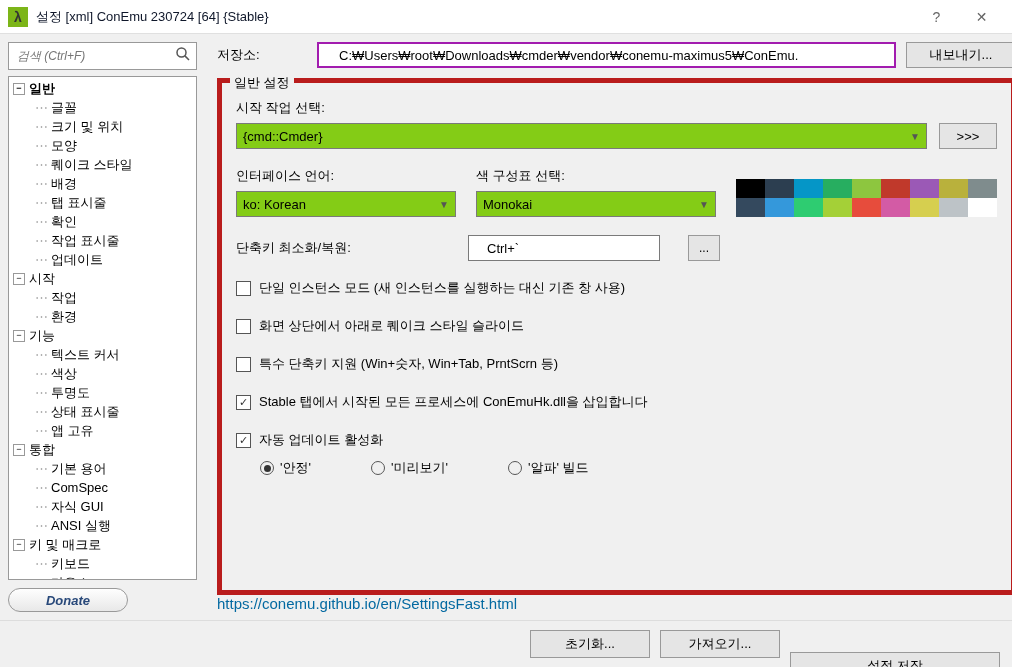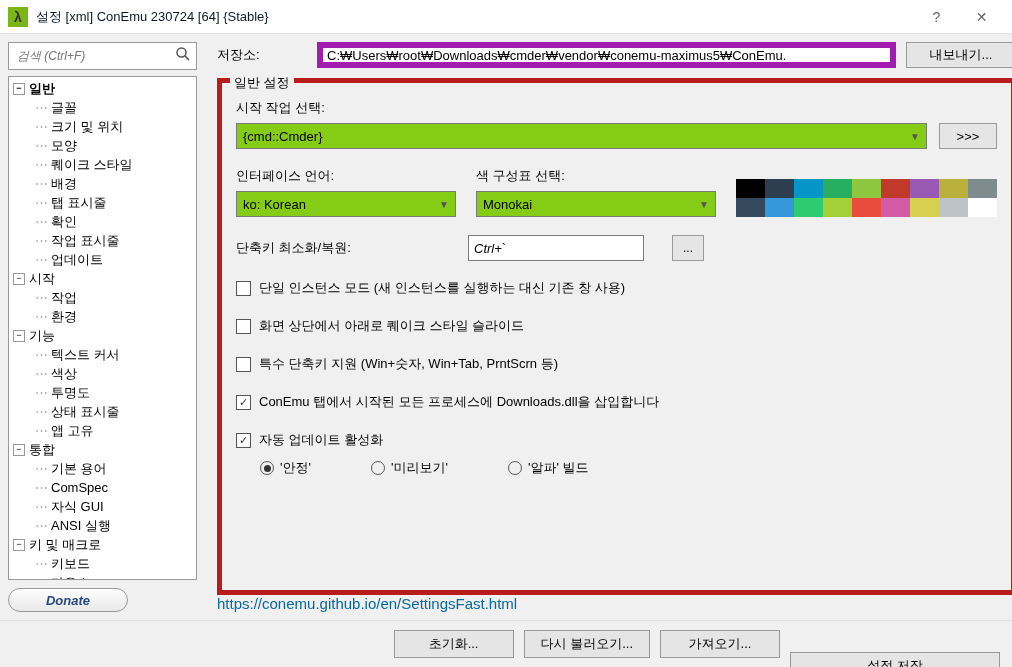--- a/index.html
+++ b/index.html
@@ -23,21 +23,21 @@
     .tree-toggle { width: 12px; height: 12px; border: 1px solid #999; display: flex; align-items: center; justify-content: center; font-size: 9px; line-height: 1; margin-right: 4px; background: #fff; }
     .tree-child { padding-left: 26px; }
     .tree-child .dots { color: #999; margin-right: 4px; letter-spacing: -1px; }
     
     .donate-btn { margin-top: 8px; height: 24px; background: linear-gradient(#fefefe, #e8e8e8); border: 1px solid #999; border-radius: 12px; font-style: italic; font-weight: bold; font-size: 13px; color: #29497a; cursor: pointer; width: 120px; }
     
     .right-panel { flex: 1; padding: 8px 12px; display: flex; flex-direction: column; }
     
     .storage-row { display: flex; align-items: center; gap: 10px; margin-bottom: 10px; }
     .storage-label { font-size: 13px; min-width: 90px; }
-    .storage-path { flex: 1; border: 6px solid #a21caf; background: #fff; height: 26px; padding: 0 4px; font-size: 13px; display: flex; align-items: center; overflow: hidden; white-space: nowrap; }
+    .storage-path { flex: 1; border: 2px solid #a21caf; background: #fff; height: 26px; padding: 0 20px; font-size: 13px; display: flex; align-items: center; overflow: hidden; white-space: nowrap; }
     .export-btn { width: 110px; height: 26px; border: 1px solid #999; background: #e5e5e5; font-size: 13px; cursor: pointer; }
     
     .group { border: 5px solid #b91c1c; flex: 1; padding: 16px 14px; position: relative; }
     .group-title { position: absolute; top: -9px; left: 8px; background: #f0f0f0; padding: 0 4px; font-size: 13px; }
     
     .field-label { font-size: 13px; margin-bottom: 6px; display: block; }
     .row { display: flex; align-items: center; gap: 12px; margin-bottom: 18px; }
     
     .combo { display: flex; align-items: center; justify-content: space-between; background: #84cc16; border: 1px solid #7a7a7a; height: 26px; padding: 0 6px; font-size: 13px; cursor: pointer; }
     .combo-arrow { font-size: 10px; color: #555; }
@@ -46,21 +46,21 @@
     
     .two-col { display: flex; gap: 20px; margin-bottom: 18px; align-items: flex-end; }
     .col { display: flex; flex-direction: column; }
     .col1 { width: 220px; }
     .col2 { width: 240px; }
     
     .palette { display: flex; flex-direction: column; }
     .palette-row { display: flex; }
     .swatch { width: 29px; height: 19px; }
     
-    .text-input { background: #fff; border: 1px solid #7a7a7a; height: 26px; padding: 0 5px; font-size: 13px; width: 176px; font-style: italic; }
+    .text-input { background: #fff; border: 1px solid #7a7a7a; height: 26px; padding: 0 18px; font-size: 13px; width: 192px; }
     .dots-btn { width: 32px; height: 26px; border: 1px solid #999; background: #e5e5e5; cursor: pointer; margin-left: 16px; font-size: 12px; }
     
     .checkbox-row { display: flex; align-items: center; gap: 8px; font-size: 13px; margin-bottom: 20px; }
     .checkbox { width: 15px; height: 15px; border: 1px solid #555; background: #fff; display: flex; align-items: center; justify-content: center; font-size: 11px; cursor: pointer; }
     .checkbox.checked::after { content: "✓"; color: #333; }
     
     .radio-row { display: flex; gap: 60px; margin-left: 24px; font-size: 13px; }
     .radio-item { display: flex; align-items: center; gap: 6px; cursor: pointer; }
     .radio { width: 14px; height: 14px; border: 1px solid #555; border-radius: 50%; display: flex; align-items: center; justify-content: center; }
     .radio.checked::after { content: ""; width: 7px; height: 7px; background: #333; border-radius: 50%; }
@@ -282,21 +282,21 @@
       <div class="checkbox-row">
         <span class="checkbox"></span>
         <span>화면 상단에서 아래로 퀘이크 스타일 슬라이드</span>
       </div>
       <div class="checkbox-row">
         <span class="checkbox"></span>
         <span>특수 단축키 지원 (Win+숫자, Win+Tab, PrntScrn 등)</span>
       </div>
       <div class="checkbox-row">
         <span class="checkbox checked"></span>
-        <span>ConEmu 탭에서 시작된 모든 프로세스에 Downloads.dll을 삽입합니다</span>
+        <span>Stable 탭에서 시작된 모든 프로세스에 ConEmuHk.dll을 삽입합니다</span>
       </div>
       <div class="checkbox-row" style="margin-bottom:10px">
         <span class="checkbox checked"></span>
         <span>자동 업데이트 활성화</span>
       </div>
       <div class="radio-row">
         <div class="radio-item">
           <span class="radio checked"></span>
             <span>'안정'</span>
         </div>
@@ -310,16 +310,15 @@
         </div>
       </div>
     </div>
 
     <a class="help-link">https://conemu.github.io/en/SettingsFast.html</a>
   </div>
 </div>
 
 <div class="bottom-bar">
   <button class="bottom-btn">초기화...</button>
-  <button class="bottom-btn">다시 불러오기...</button>
   <button class="bottom-btn">가져오기...</button>
   <button class="bottom-btn save-btn">설정 저장</button>
 </div>
 
 </body></html>

